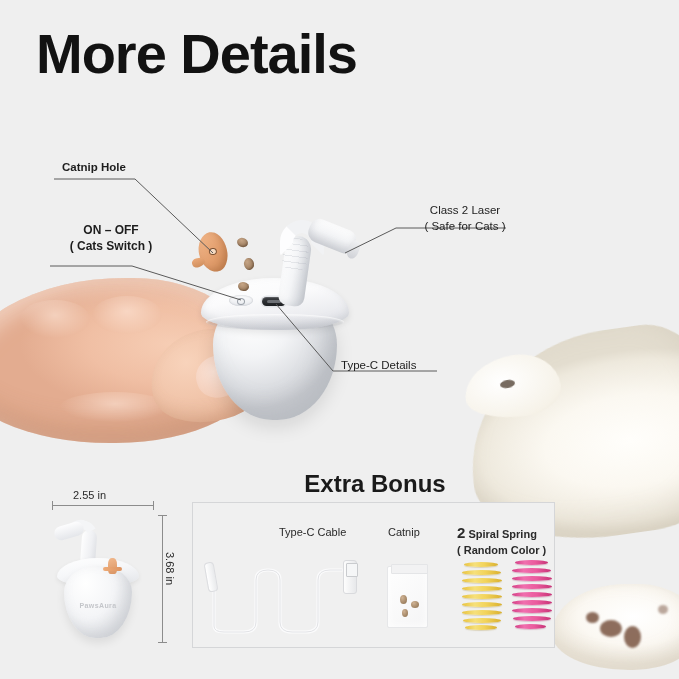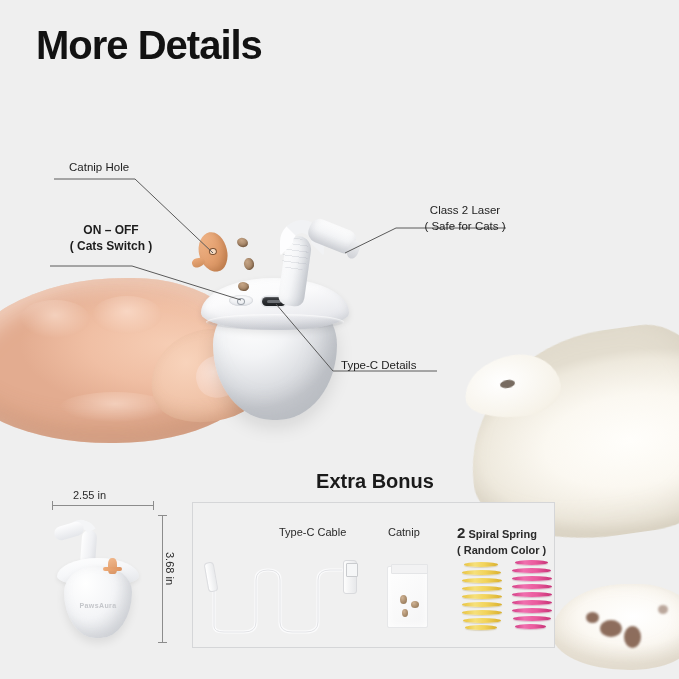--- a/index.html
+++ b/index.html
@@ -13,21 +13,21 @@
   #page {
     position: relative;
     width: 679px; height: 679px;
     background: #efefef;
   }
 
   
   .page-title {
     position: absolute;
     left: 36px; top: 23px;
-    font-size: 40px;
+    font-size: 56px;
     font-weight: bold;
     letter-spacing: -1px;
     color: #121212;
     line-height: 1.1;
   }
 
   
   .callout {
     position: absolute;
     font-size: 11.5px;
@@ -375,21 +375,21 @@
     color: #c4c6ca;
     font-weight: bold;
   }
 
   
   .bonus-title {
     position: absolute;
     left: 190px; top: 470px;
     width: 370px;
     text-align: center;
-    font-size: 20px;
+    font-size: 24px;
     font-weight: bold;
     color: #1a1a1a;
   }
   .bonus-panel {
     position: absolute;
     left: 192px; top: 502px;
     width: 363px; height: 146px;
     border: 1px solid #d5d6d8;
     background: #f0f0f0;
   }
@@ -522,21 +522,21 @@
 
     <polyline points="54,179 135,179 213,253" fill="none" stroke="#5a5a5a" stroke-width="1"></polyline>
 
     <polyline points="50,266 132,266 241,300" fill="none" stroke="#5a5a5a" stroke-width="1"></polyline>
 
     <polyline points="506,228 396,228 345,253" fill="none" stroke="#5a5a5a" stroke-width="1"></polyline>
 
     <polyline points="437,371 333,371 276,304" fill="none" stroke="#5a5a5a" stroke-width="1"></polyline>
   </svg>
 
-  <div class="callout" style="left:69px; top:160px;">
+  <div class="callout" style="left:62px; top:160px;font-weight:bold;">
     <span>Catnip Hole</span>
   </div>
 
   <div class="callout bold center" style="left:56px; top:222px; width:110px;">
     <div>ON – OFF</div>
     <div>( Cats Switch )</div>
   </div>
 
   <div class="callout center" style="left:400px; top:203px; width:130px;">
     <div>Class 2  Laser</div>

